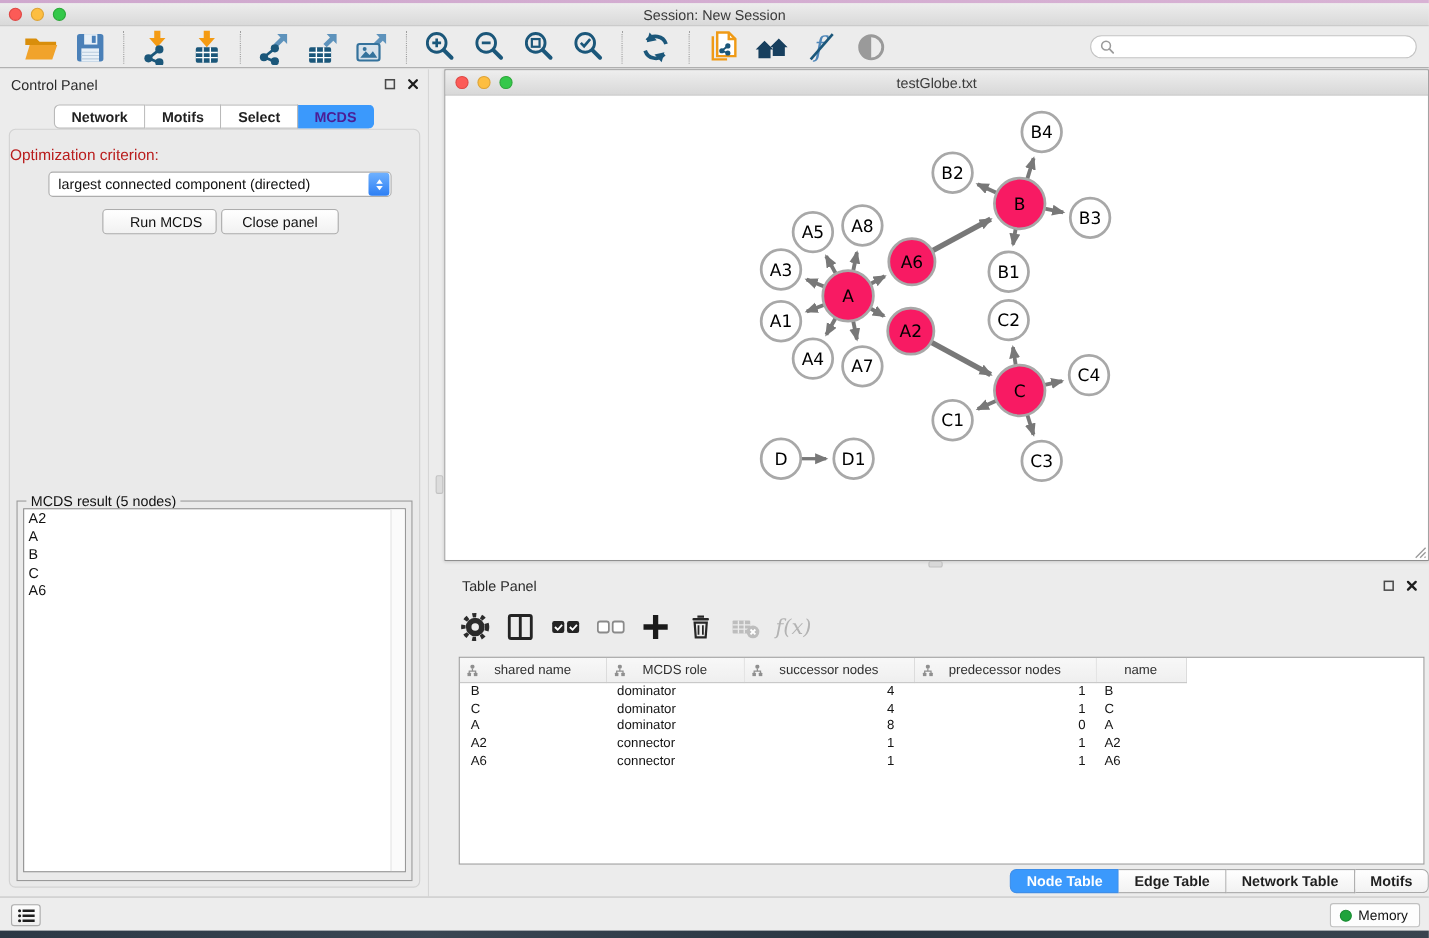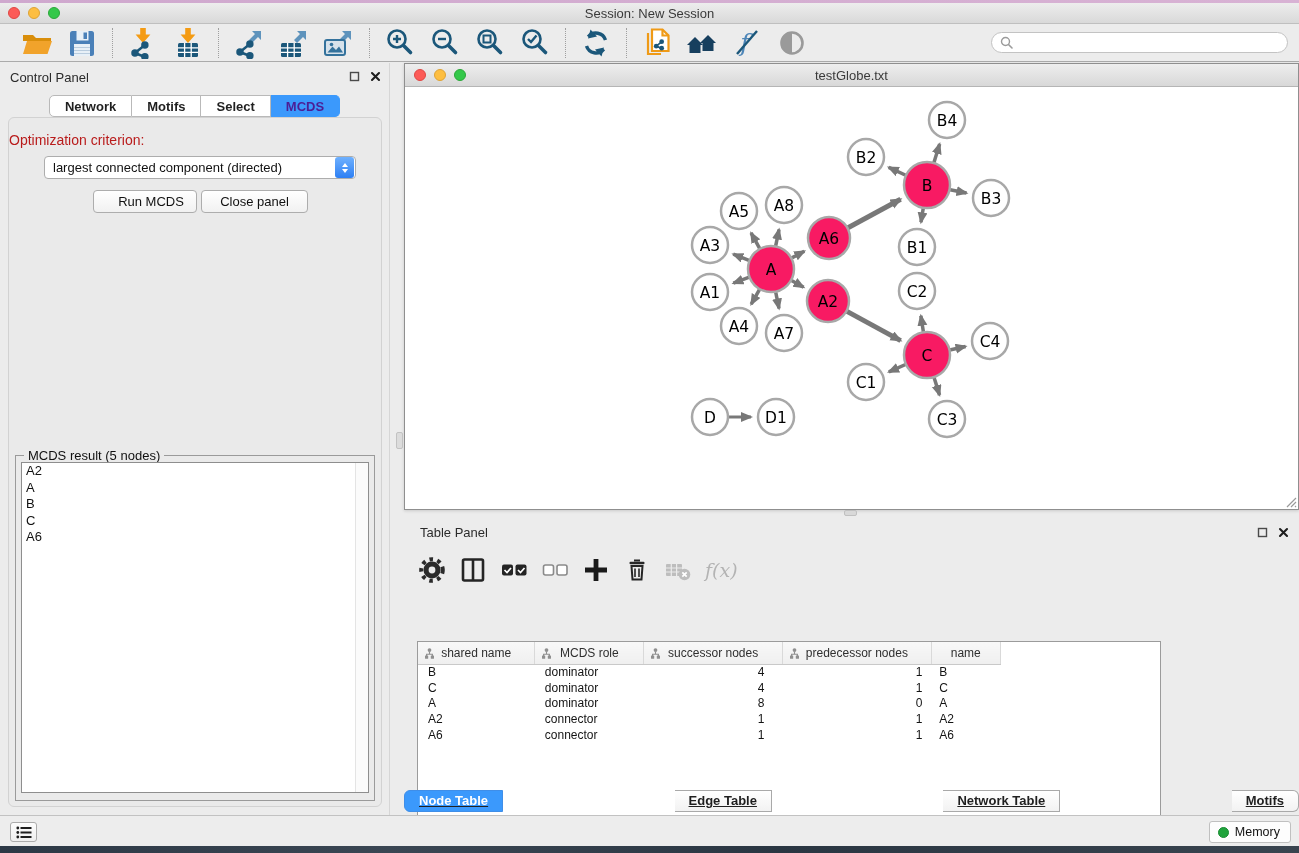--- a/index.html
+++ b/index.html
@@ -73,31 +73,31 @@
   .v-handle { position:absolute; left:396px; top:432px; width:7px; height:17px; background:#DCDCDC; border:1px solid #C2C2C2; border-radius:2px; }
   .h-handle { position:absolute; left:844px; top:510px; width:13px; height:6px; background:#D8D8D8; border:1px solid #C0C0C0; border-radius:2px; }
 
   
   .table-panel { position:absolute; left:404px; top:518px; width:895px; height:297px; background:#ECECEC; }
   .table-panel .ph-title { position:absolute; left:16px; top:7px; font-size:13px; color:#2B2B2B; }
   .table-panel .ph-icons { position:absolute; right:10px; top:9px; display:flex; gap:10px; }
   .tp-toolbar { position:absolute; left:12px; top:36px; height:40px; display:flex; align-items:flex-start; gap:9px; }
   .tp-btn { width:32px; height:32px; display:flex; align-items:center; justify-content:center; cursor:default; }
   .fx-label { font-size:19px; font-style:italic; font-family:"DejaVu Serif", serif; color:#B3B3B3; padding-left:2px; }
-  .table-wrap { position:absolute; left:13px; top:79px; width:744px; height:189px; background:#fff; border:1px solid #9B9B9B; overflow:hidden;margin-top:44px; }
+  .table-wrap { position:absolute; left:13px; top:79px; width:878px; height:189px; background:#fff; border:1px solid #9B9B9B; overflow:hidden; }
   table.node-table { border-collapse:collapse; table-layout:fixed; }
   .node-table th { height:22px; background:linear-gradient(#F8F8F8,#EFEFEF); border-right:1px solid #D9D9D9;
      border-bottom:1px solid #C9C9C9; font-size:12px; font-weight:normal; color:#2F2F2F; text-align:center; position:relative; white-space:nowrap; overflow:hidden; }
   .node-table th .attr-ic { position:absolute; left:6px; top:6px; }
   .node-table th.filler { background:#fff; border-right:none; border-bottom:1px solid transparent; border-bottom:none; }
   .node-table td { height:15.7px; font-size:12px; color:#141414; padding:0 0 0 10px; white-space:nowrap; overflow:hidden; }
   .node-table td.al-r { text-align:right; padding:0 18px 0 0; }
   .node-table td.al-r2 { text-align:right; padding:0 9px 0 0; }
   .node-table td.c4 { padding-left:8px; }
-  .tp-tabs { position:absolute; left:0; right:0; top:272px; display:flex; justify-content:space-between;text-decoration:underline; }
+  .tp-tabs { position:absolute; left:16px; right:0; top:272px; display:flex; justify-content:flex-end; }
   .bottom-tab { height:22px; line-height:20px; padding:0 14px; font-size:13px; font-weight:600; color:#1F1F1F;
      background:linear-gradient(#FFFFFF,#F2F2F2); border:1px solid #A9A9A9; border-left:none; }
   .bottom-tab:first-child { border-left:1px solid #A9A9A9; border-radius:6px 0 0 6px; }
   .bottom-tab:last-child { border-radius:0 6px 6px 0; }
   .bottom-tab.active { background:#3B99FC; color:#fff; border-color:#3F8EE8; }
 
   
   .statusbar { position:absolute; left:0; top:815px; width:1299px; height:31px; background:#EDEDED; border-top:1px solid #C2C2C2; }
   .list-btn { position:absolute; left:10px; top:6px; width:27px; height:20px; background:linear-gradient(#FDFDFD,#EFEFEF);
      border:1px solid #ABABAB; border-radius:3px; display:flex; align-items:center; justify-content:center; }

